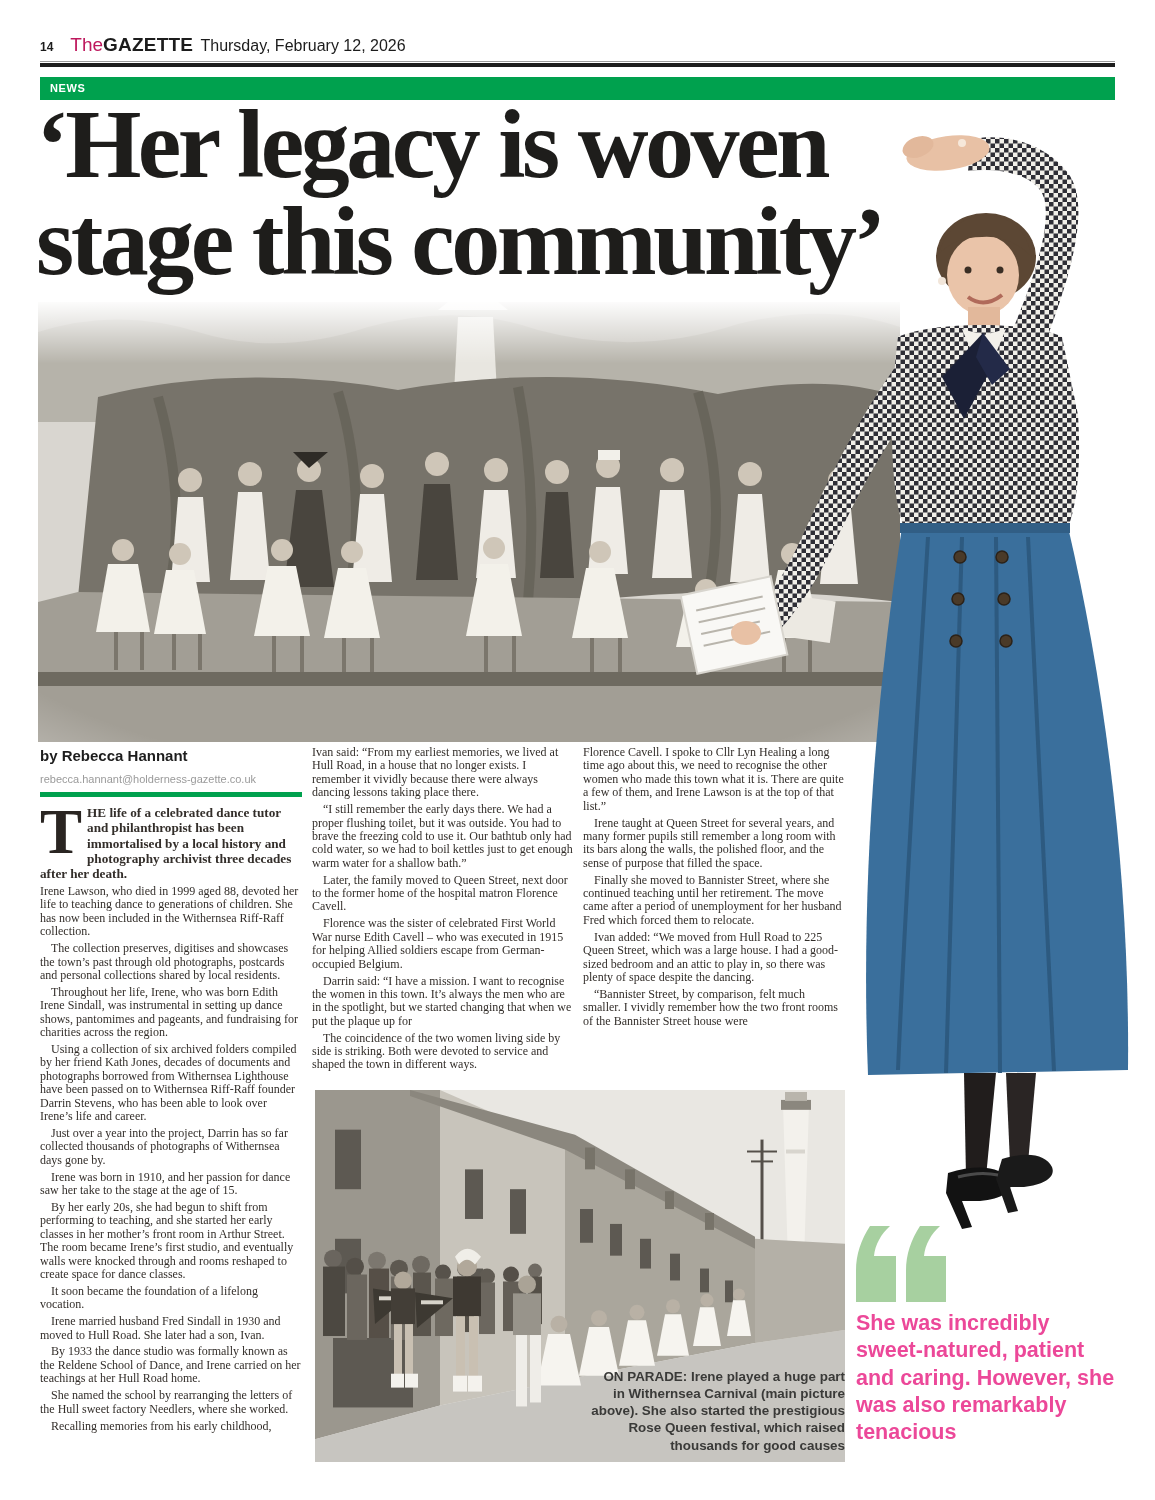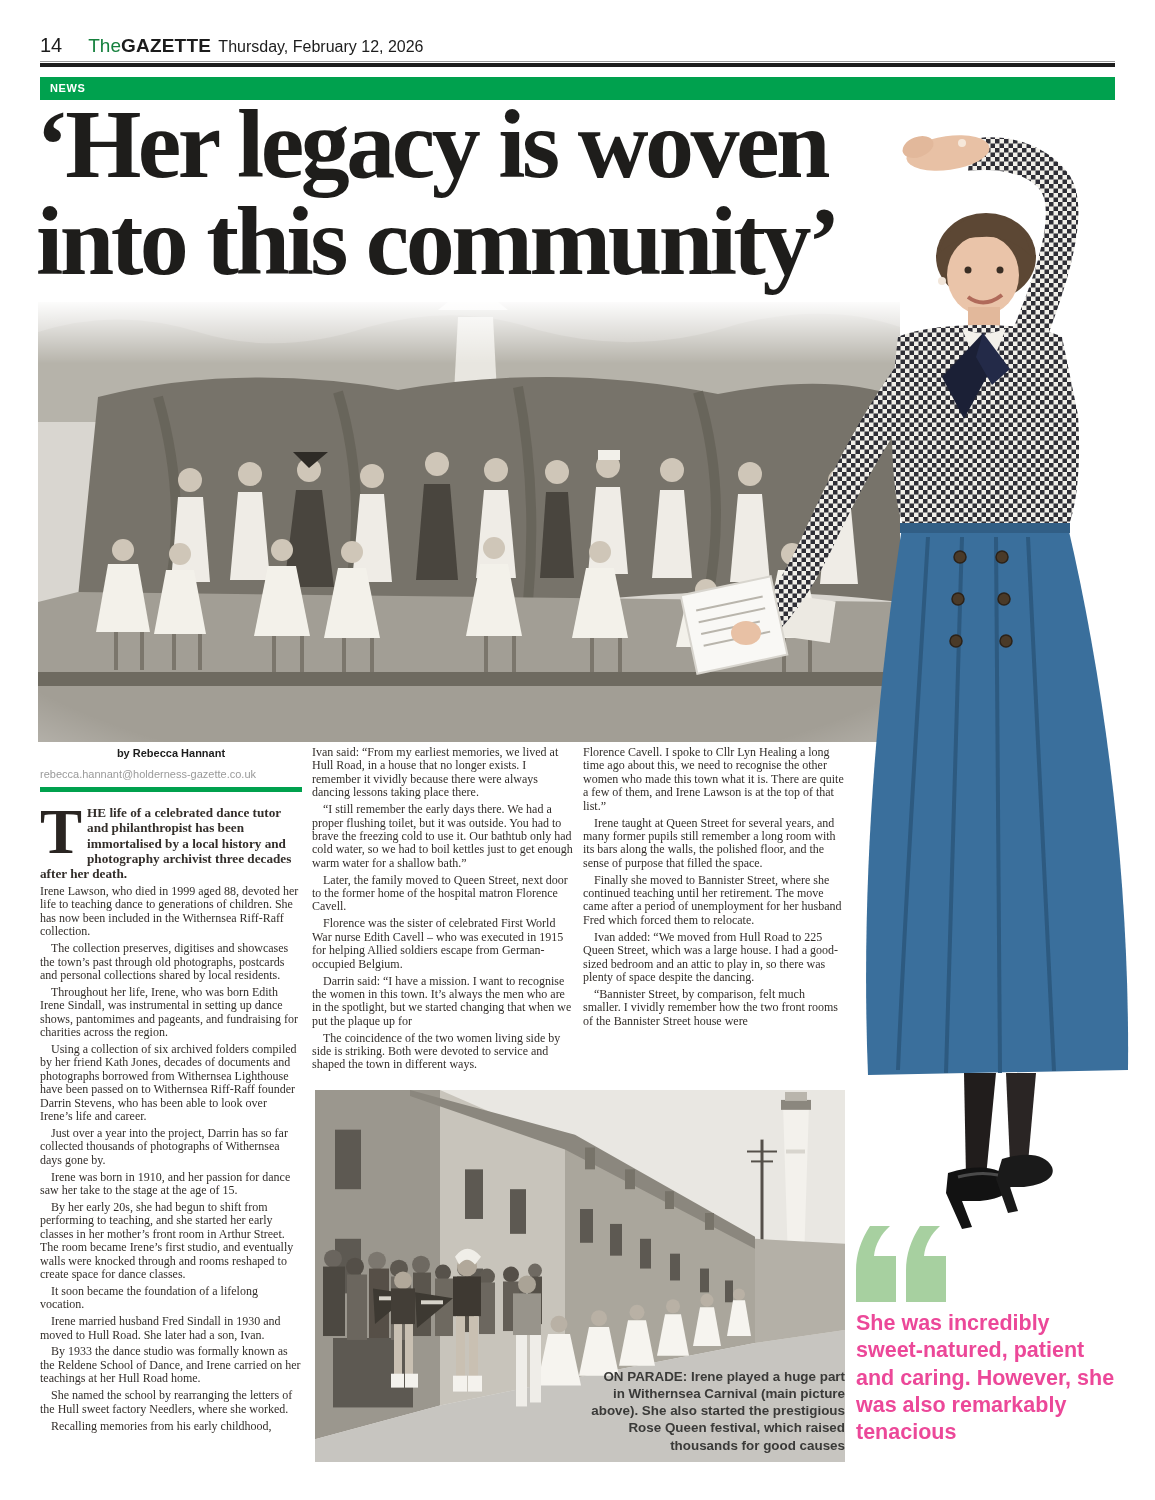--- a/index.html
+++ b/index.html
@@ -4,22 +4,22 @@
 <style>
   * { margin:0; padding:0; box-sizing:border-box; }
   html,body { background:#ffffff; }
   .page {
     position:relative; width:1155px; height:1500px; margin:0 auto;
     background:#ffffff; overflow:hidden;
     font-family:"Liberation Sans", sans-serif;
   }
   
   .folio { position:absolute; left:40px; top:34px; font-size:19px; color:#1c1c1c; }
-  .folio .num { font-weight:normal; font-size:20px; margin-right:26px; }
-  .folio .the { color:#15803d; }
+  .folio .num { font-weight:bold; font-size:12px; margin-right:17px; }
+  .folio .the { color:#be185d; }
   .folio .gaz { font-weight:bold; letter-spacing:0.2px; }
   .folio .date { font-size:16px; margin-left:2px; }
   .header-rule { position:absolute; left:40px; top:61px; width:1075px; height:6px;
     border-top:1px solid #9a9a9a; border-bottom:4px solid #1d1d1d; }
   .news-bar { position:absolute; left:40px; top:77px; width:1075px; height:23px;
     background:#00a14e; color:#ffffff; font-weight:bold; font-size:11px;
     letter-spacing:0.6px; line-height:23px; padding-left:10px; }
   
   .headline {
     position:absolute; left:36px; top:96px; width:900px;
@@ -40,21 +40,21 @@
     position:absolute; left:590px; top:1360px; width:255px;
     font-size:13.4px; font-weight:bold; line-height:1.28; color:#3a3a38;
     text-align:right;
     margin-top:8px;
   }
   
   .woman { position:absolute; left:680px; top:85px; width:455px; height:1150px; z-index:6; }
   .woman svg { display:block; width:100%; height:100%; }
   
   .byline { position:absolute; left:40px; top:747px; width:262px; }
-  .byline .by { font-size:11px; font-weight:bold; color:#1d1d1d;text-align:center; }
+  .byline .by { font-size:15px; font-weight:bold; color:#1d1d1d; }
   .byline .email { font-size:11px; color:#9a9a9a; margin-top:9px; }
   .byline .rule { width:262px; height:5px; background:#00a14e; margin-top:7px; }
   
   .col { position:absolute; width:262px;
     font-family:"Liberation Serif", serif; font-size:12px; line-height:13.4px;
     color:#332e2a; text-align:left; }
   .col p { margin:0 0 3.5px 0; text-indent:11px; }
   .col p.flush { text-indent:0; }
   #col1 { left:40px; top:805px; }
   #col2 { left:312px; top:746px; }
@@ -76,21 +76,21 @@
 
   <div class="folio">
     <span class="num">14</span><span class="the">The</span><span class="gaz">GAZETTE</span>
     <span class="date">Thursday, February 12, 2026</span>
   </div>
   <div class="header-rule"></div>
   <div class="news-bar">NEWS</div>
 
   <h1 class="headline">
     <span>‘Her legacy is woven</span><br>
-    <span>into this community’</span>
+    <span>stage this community’</span>
   </h1>
 
   <div class="main-photo">
     <svg viewBox="0 0 862 440" preserveAspectRatio="none">
       <rect width="862" height="440" fill="#d9d6d0"></rect>
       <rect y="0" width="862" height="120" fill="#c4c1ba"></rect>
       <path d="M0,30 Q80,5 160,30 Q240,55 330,25 Q420,0 500,28 Q600,55 700,22 Q790,0 862,25 L862,120 L0,120 Z" fill="#b3afa6" opacity="0.8"></path>
       <polygon points="400,8 470,8 435,-20" fill="#efeeea"></polygon>
       <path d="M420,15 L455,15 L460,110 L415,110 Z" fill="#e8e6e0"></path>
 

